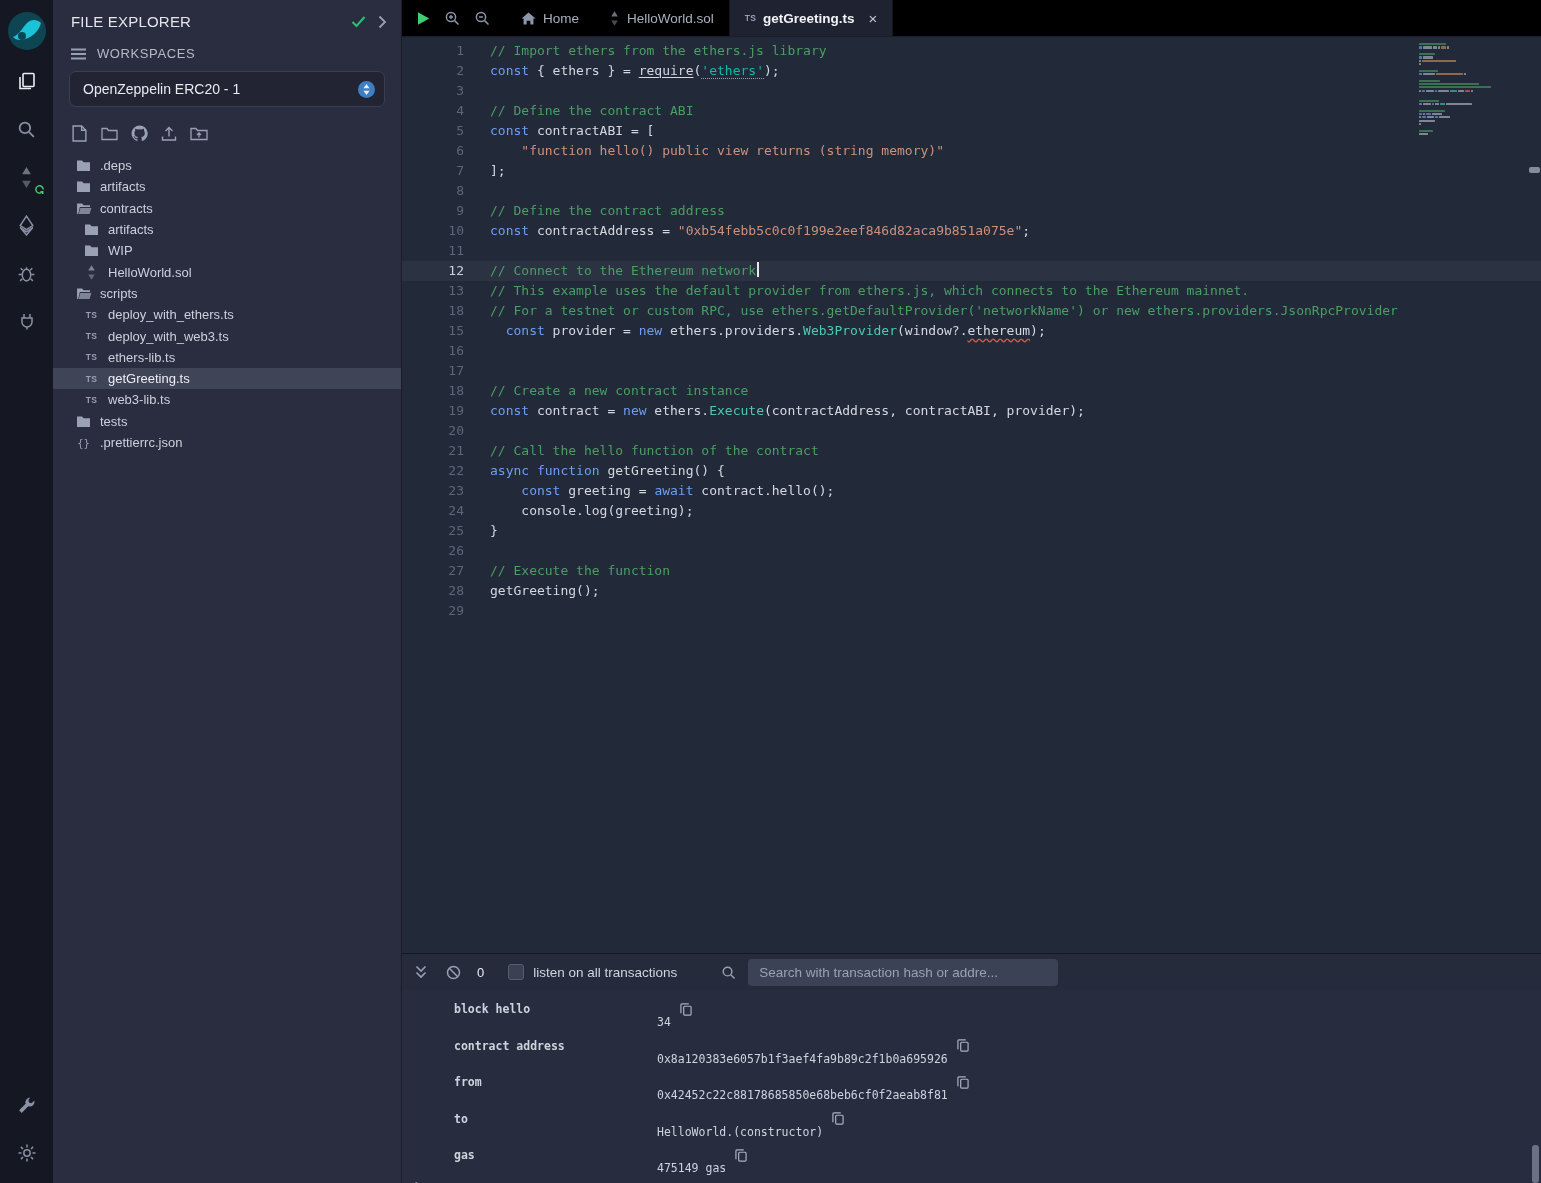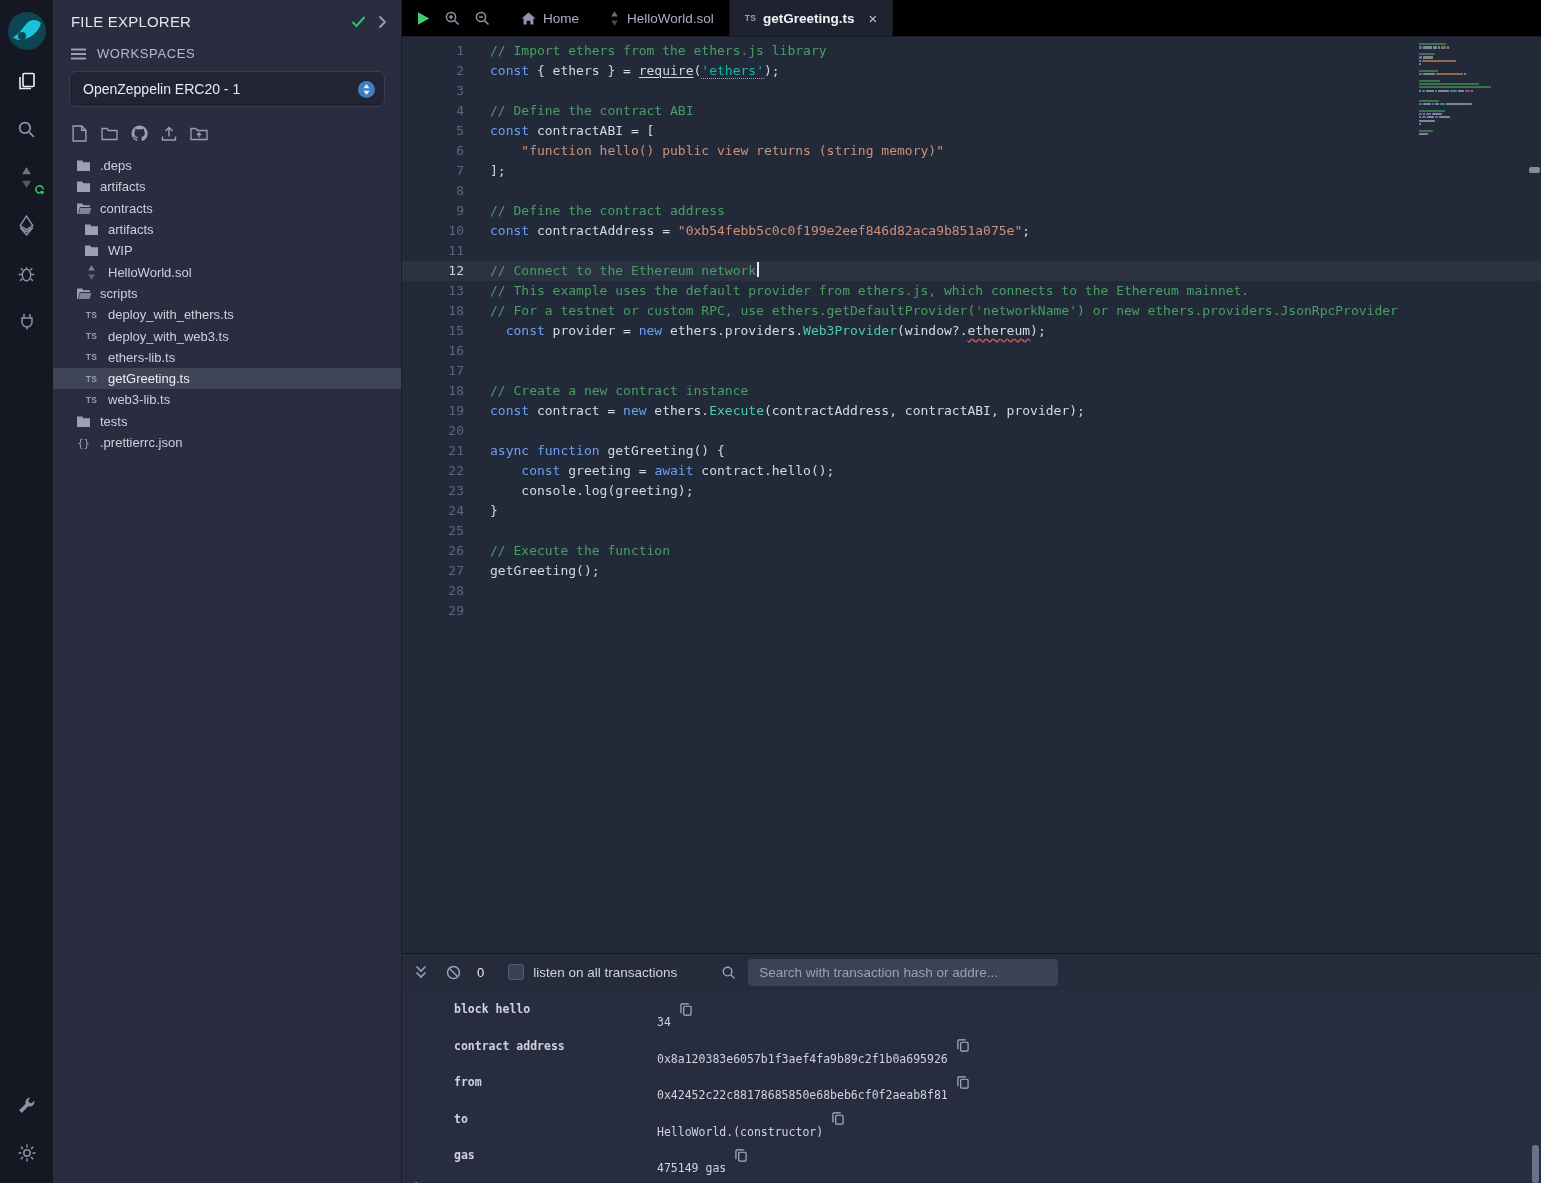--- a/index.html
+++ b/index.html
@@ -434,20 +434,21 @@
           <div class="cl"></div>
           <div class="cl"><span class="tk-cm">// Connect to the Ethereum network</span><span class="caret"></span></div>
           <div class="cl"><span class="tk-cm">// This example uses the default provider from ethers.js, which connects to the Ethereum mainnet.</span></div>
           <div class="cl"><span class="tk-cm">// For a testnet or custom RPC, use ethers.getDefaultProvider('networkName') or new ethers.providers.JsonRpcProvider</span></div>
           <div class="cl"><span class="tk-pl">  </span><span class="tk-kw">const</span><span class="tk-pl"> provider = </span><span class="tk-kw">new</span><span class="tk-pl"> ethers.providers.</span><span class="tk-cls">Web3Provider</span><span class="tk-pl">(window?.</span><span class="tk-err">ethereum</span><span class="tk-pl">);</span></div>
           <div class="cl"></div>
           <div class="cl"></div>
           <div class="cl"><span class="tk-cm">// Create a new contract instance</span></div>
           <div class="cl"><span class="tk-kw">const</span><span class="tk-pl"> contract = </span><span class="tk-kw">new</span><span class="tk-pl"> ethers.</span><span class="tk-cls">Execute</span><span class="tk-pl">(contractAddress, contractABI, provider);</span></div>
           <div class="cl"></div>
+          <div class="cl"><span class="tk-cm">// Call the hello function of the contract</span></div>
           <div class="cl"><span class="tk-kw">async</span><span class="tk-pl"> </span><span class="tk-kw">function</span><span class="tk-pl"> getGreeting() {</span></div>
           <div class="cl"><span class="tk-pl">    </span><span class="tk-kw">const</span><span class="tk-pl"> greeting = </span><span class="tk-kw">await</span><span class="tk-pl"> contract.hello();</span></div>
           <div class="cl"><span class="tk-pl">    console.log(greeting);</span></div>
           <div class="cl"><span class="tk-pl">}</span></div>
           <div class="cl"></div>
           <div class="cl"><span class="tk-cm">// Execute the function</span></div>
           <div class="cl"><span class="tk-pl">getGreeting();</span></div>
           <div class="cl"></div>
         </div>
       <div id="minimap">

